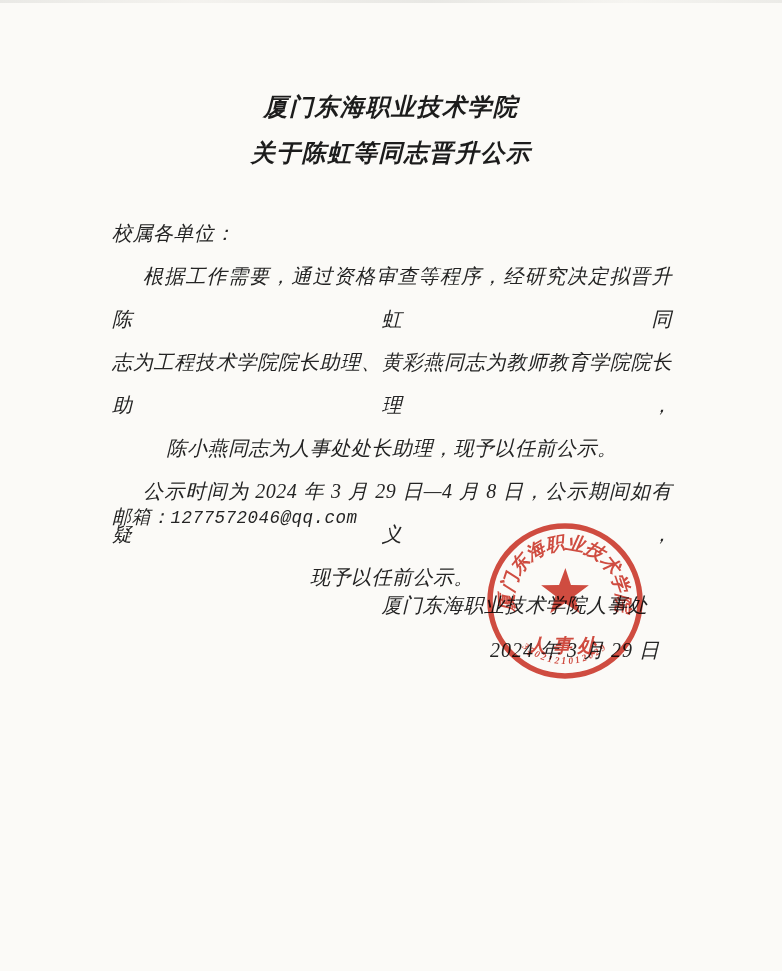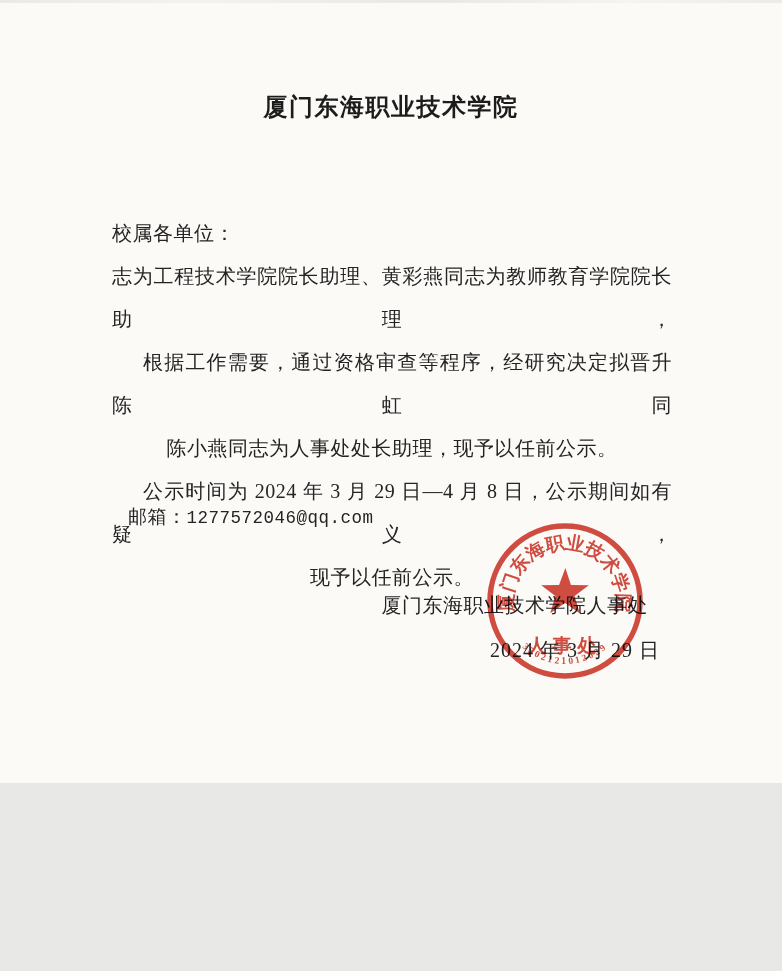--- a/index.html
+++ b/index.html
@@ -1,23 +1,24 @@
 <!DOCTYPE html>
 <html><head>
 <meta charset="utf-8">
 <style>
   html,body { margin:0; padding:0; background:#e8e8e6; }
   .page {
     position:relative;
-    width:782px; height:783px;
+    width:782px; height:971px;
     margin:0 auto;
     background:#fbfaf7;
     font-family:"Liberation Serif","DejaVu Serif",serif;
     color:#242424;
     overflow:hidden;
+    font-style:italic;
   }
   .scan-edge {
     position:absolute; top:0; left:0; right:0; height:3px;
     background:linear-gradient(90deg,#d8d8d4,#eceae6 25%,#d5d5d1 55%,#efeeea 80%,#dcdcd8);
     opacity:.5;
   }
   .doc-title {
     position:absolute; left:0; width:100%;
     text-align:center; font-weight:bold;
     font-size:24px; letter-spacing:1.5px; color:#1c1c1c;
@@ -26,21 +27,21 @@
   .t2 { top:137px; }
   .body-block {
     position:absolute; left:112px; top:212px; width:560px;
     font-size:20px; line-height:43px; letter-spacing:0.5px;
   }
   .line { white-space:nowrap; }
   .line.wrapok { white-space:normal;text-align:center; }
   .line.fill { text-align:justify; text-align-last:justify; white-space:normal; }
   .line.indent { text-indent:31px; }
   .email-line, .contact-line {
-    position:absolute; left:128px; font-size:19px; letter-spacing:0.5px;
+    position:absolute; left:112px; font-size:19px; letter-spacing:0.5px;
   }
   .email-line { top:504px; }
   .contact-line { top:549px; }
   .email-value {
     font-family:"Liberation Mono","DejaVu Sans Mono",monospace;
     font-size:17.5px; letter-spacing:0.5px;
   }
   .signature { position:absolute; top:592px; right:134px; font-size:20px; letter-spacing:0.5px; }
   .date-line  { position:absolute; top:637px; right:122px; font-size:20px; letter-spacing:1px; }
   .seal {
@@ -55,25 +56,26 @@
   }
 </style>
 </head>
 <body>
 
 <div class="page">
 
   <div class="scan-edge"></div>
 
   <div class="doc-title t1">厦门东海职业技术学院</div>
+  <div class="doc-title t2">关于陈虹等同志晋升公示</div>
 
   <div class="body-block">
     <div class="line">校属各单位：</div>
+    <div class="line fill indent">根据工作需要，通过资格审查等程序，经研究决定拟晋升陈虹同</div>
     <div class="line fill">志为工程技术学院院长助理、黄彩燕同志为教师教育学院院长助理，</div>
-    <div class="line fill indent">根据工作需要，通过资格审查等程序，经研究决定拟晋升陈虹同</div>
     <div class="line wrapok">陈小燕同志为人事处处长助理，现予以任前公示。</div>
     <div class="line fill indent">公示时间为 2024 年 3 月 29 日—4 月 8 日，公示期间如有疑义，</div>
     <div class="line wrapok">现予以任前公示。</div>
   </div>
 
   <div class="email-line">
     <span>邮箱：</span><span class="email-value">1277572046@qq.com</span>
   </div>
 
 

